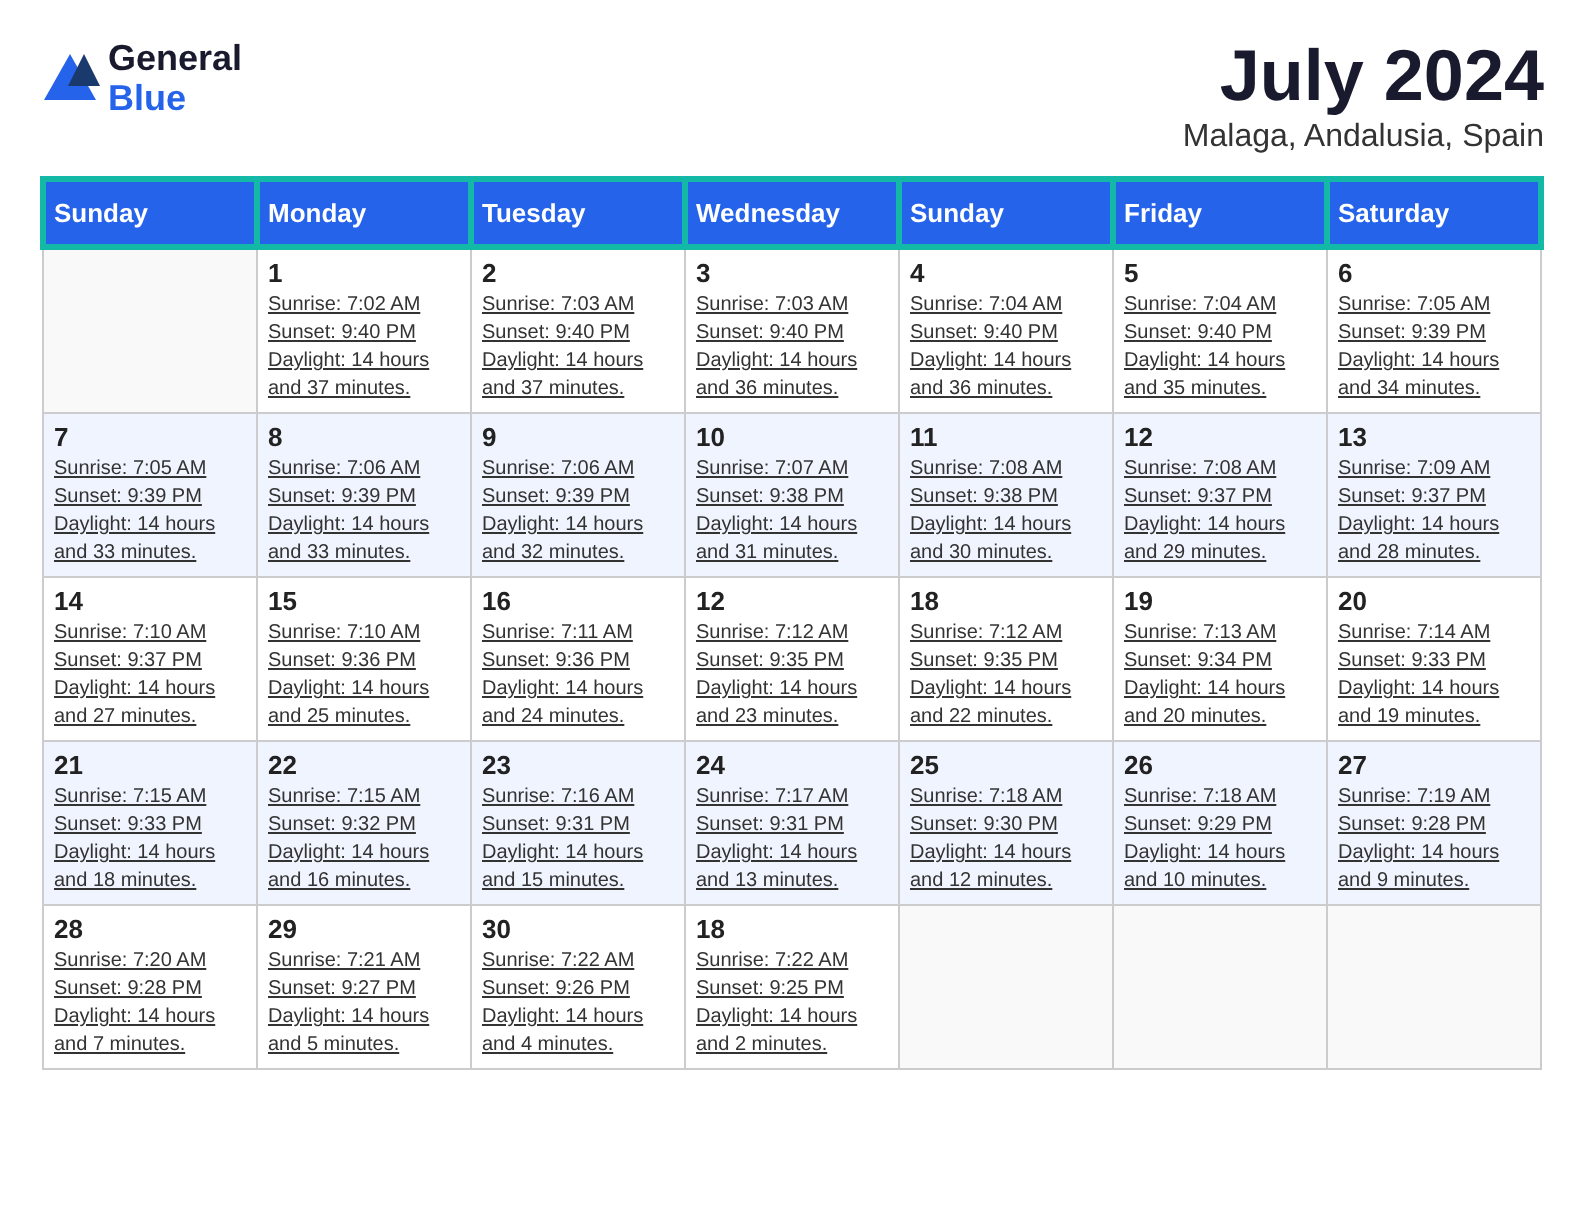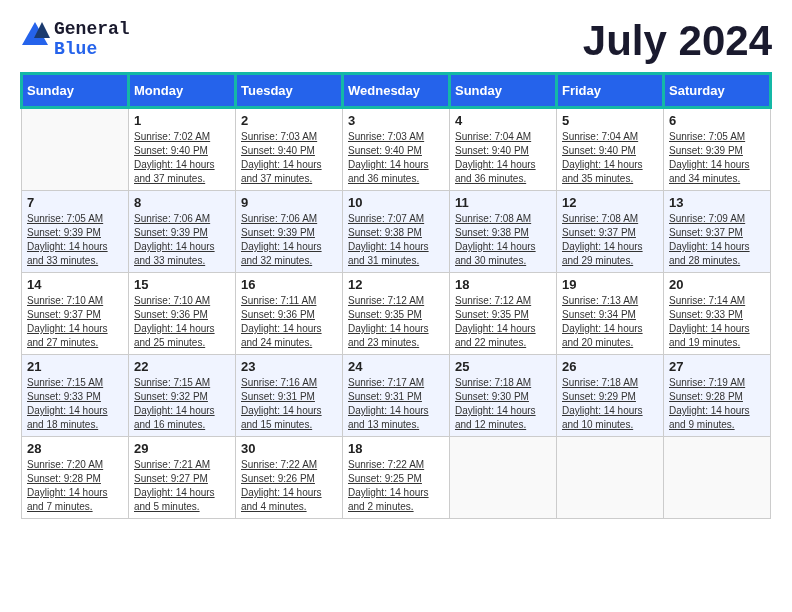--- a/index.html
+++ b/index.html
@@ -11,23 +11,22 @@
       padding: 20px;
     }
     .header-section {
       display: flex;
       justify-content: space-between;
       align-items: flex-start;
       margin-bottom: 10px;
     }
     .logo {
       display: flex;
-      align-items: flex-start;
+      align-items: center;
       gap: 4px;
-      font-family: Liberation Mono, monospace;
     }
     .logo-text {
       display: flex;
       flex-direction: column;
       line-height: 1.1;
     }
     .logo-general {
       font-size: 18px;
       font-weight: bold;
       color: #1a1a2e;
@@ -38,21 +37,21 @@
       color: #2563eb;
     }
     .logo-icon {
       width: 30px;
       height: 30px;
     }
     .title-section {
       text-align: right;
     }
     .month-title {
-      font-size: 42px;
+      font-size: 36px;
       font-weight: bold;
       color: #1a1a2e;
       line-height: 1;
     }
     .location-title {
       font-size: 16px;
       color: #333;
       margin-top: 4px;
     }
     .calendar {
@@ -105,20 +104,21 @@
       <polygon points="15,2 28,25 2,25" fill="#2563eb"></polygon>
       <polygon points="22,2 30,18 14,18" fill="#1a3a6e"></polygon>
     </svg>
     <div class="logo-text">
       <span class="logo-general">General</span>
       <span class="logo-blue">Blue</span>
     </div>
   </div>
   <div class="title-section">
     <div class="month-title">July 2024</div>
+    <div class="location-title">Malaga, Andalusia, Spain</div>
   </div>
 </div>
 
 <table class="calendar">
   <thead>
     <tr>
     <th>Sunday</th>
         <th>Monday</th>
         <th>Tuesday</th>
         <th>Wednesday</th>

